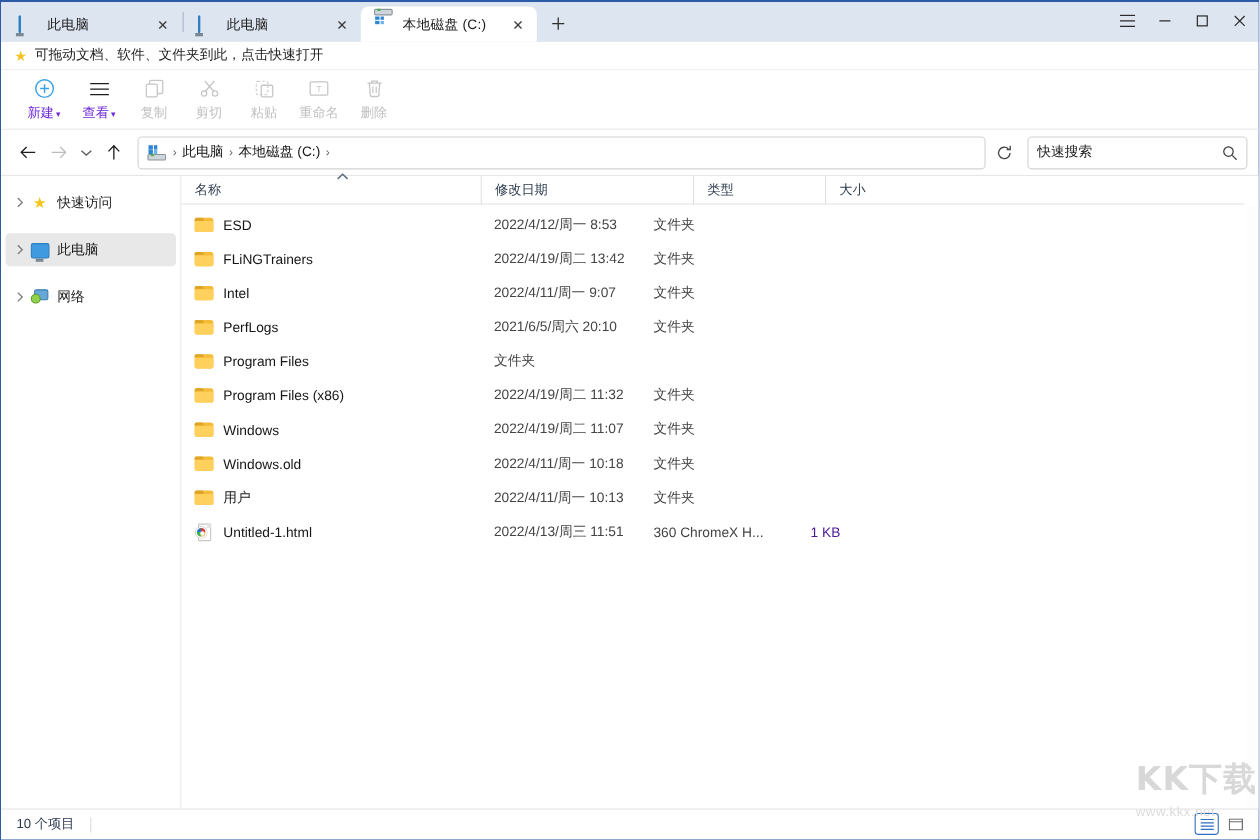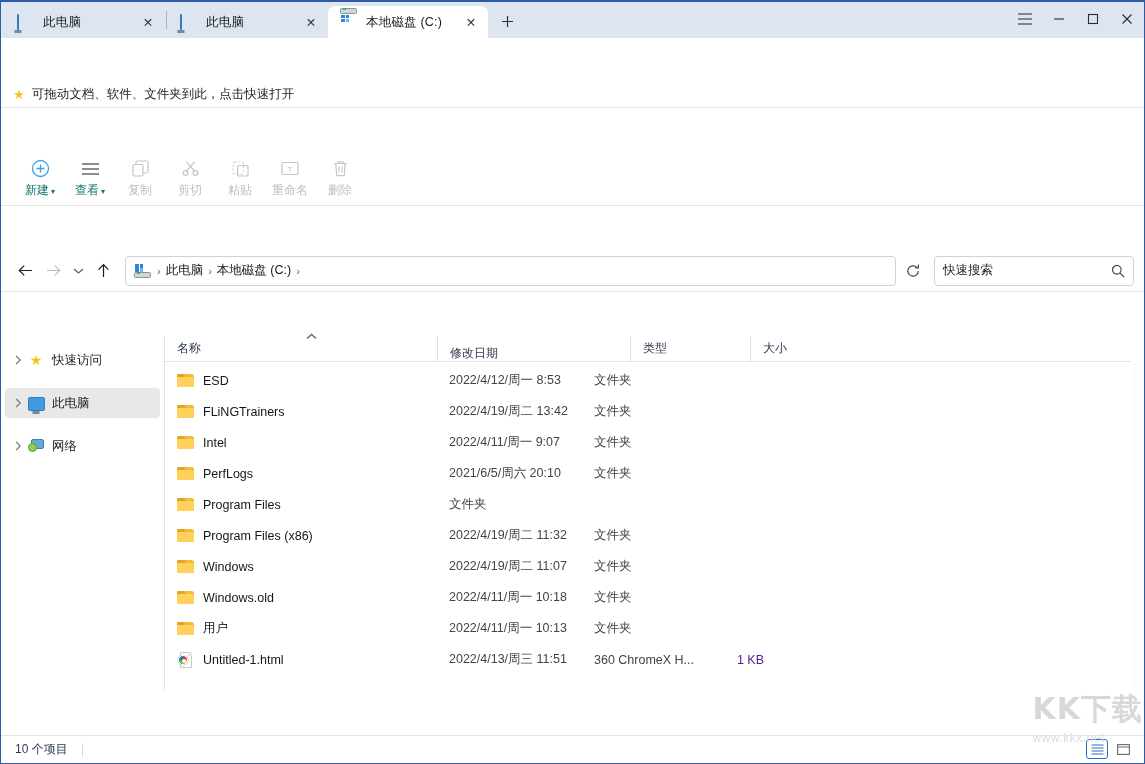--- a/index.html
+++ b/index.html
@@ -8,21 +8,21 @@
     font-family: "Liberation Sans", "DejaVu Sans", sans-serif;
     overflow: hidden;
     background: #ffffff;
   }
   #window {
     position: relative;
     width: 1145px; height: 764px;
     background: #ffffff;
     border: 1px solid #2d5ba8;
     border-top-width: 2px;
-    display: flex; flex-direction: column; gap: 44px;
+    display: flex; flex-direction: column;
   }
 
   
   .tabstrip {
     height: 36px; flex: 0 0 36px;
     background: #dde5f0;
     display: flex; align-items: flex-end;
     position: relative;
     padding-left: 4px;
   }
@@ -92,21 +92,21 @@
 
   
   .cmdbar {
     height: 54px; flex: 0 0 54px; background:#ffffff;
     display: flex; align-items: center; padding-left: 14px;
     border-bottom: 1px solid #e6e6e6;
   }
   .cmd {
     min-width: 50px; height: 46px; padding: 0 7px;
     display: flex; flex-direction: column; align-items: center; justify-content: center;
-    gap: 3px; border-radius: 4px; color:#0f766e;
+    gap: 3px; border-radius: 4px; color:#6d28d9;
   }
   .cmd.disabled { color: #bfbfbf; }
   .cmd .cmd-ico { height: 20px; display:flex; align-items:center; justify-content:center; }
   .cmd .cmd-lbl { font-size: 12px; display:flex; align-items:center; gap:2px; white-space:nowrap; }
   .cmd .caret { font-size: 8px; position: relative; top: 1px; }
 
   
   .addrrow {
     height: 42px; flex: 0 0 42px; background: #fff;
     display: flex; align-items: center; padding: 0 10px;
@@ -172,21 +172,21 @@
   .colhead {
     height: 26px; flex:0 0 26px; display:flex; align-items:center;
     border-bottom: 1px solid #e4e4e4; position: relative;
   }
   .col {
     font-size: 12px; color:#2e3b4e; padding-left: 12px; height:26px;
     display:flex; align-items:center; position: relative;
   }
   .col + .col { border-left: 1px solid #e0e0e0; }
   .col-name { width: 272px; flex:0 0 272px; }
-  .col-date { width: 145px; flex:0 0 145px;align-items:flex-end; }
+  .col-date { width: 145px; flex:0 0 145px; }
   .col-type { width: 120px; flex:0 0 120px;margin-left:48px; }
   .col-size { width: 80px; flex:0 0 80px; }
   .sortcaret {
     position:absolute; left: 141px; top: -3px; color:#5a6a80; font-size: 10px;
   }
   .rows { flex:1 1 auto; overflow:hidden; padding-top: 3px; }
   .row { height: 31px; display:flex; align-items:flex-start; font-size:12.5px; color:#161616; }
   .cell { padding-left: 12px; display:flex; align-items:center; height:31px; white-space:nowrap; overflow:hidden; }
   .c-name { width: 272px; flex:0 0 272px; }
   .c-date { width: 145px; flex:0 0 145px; color:#444; }

